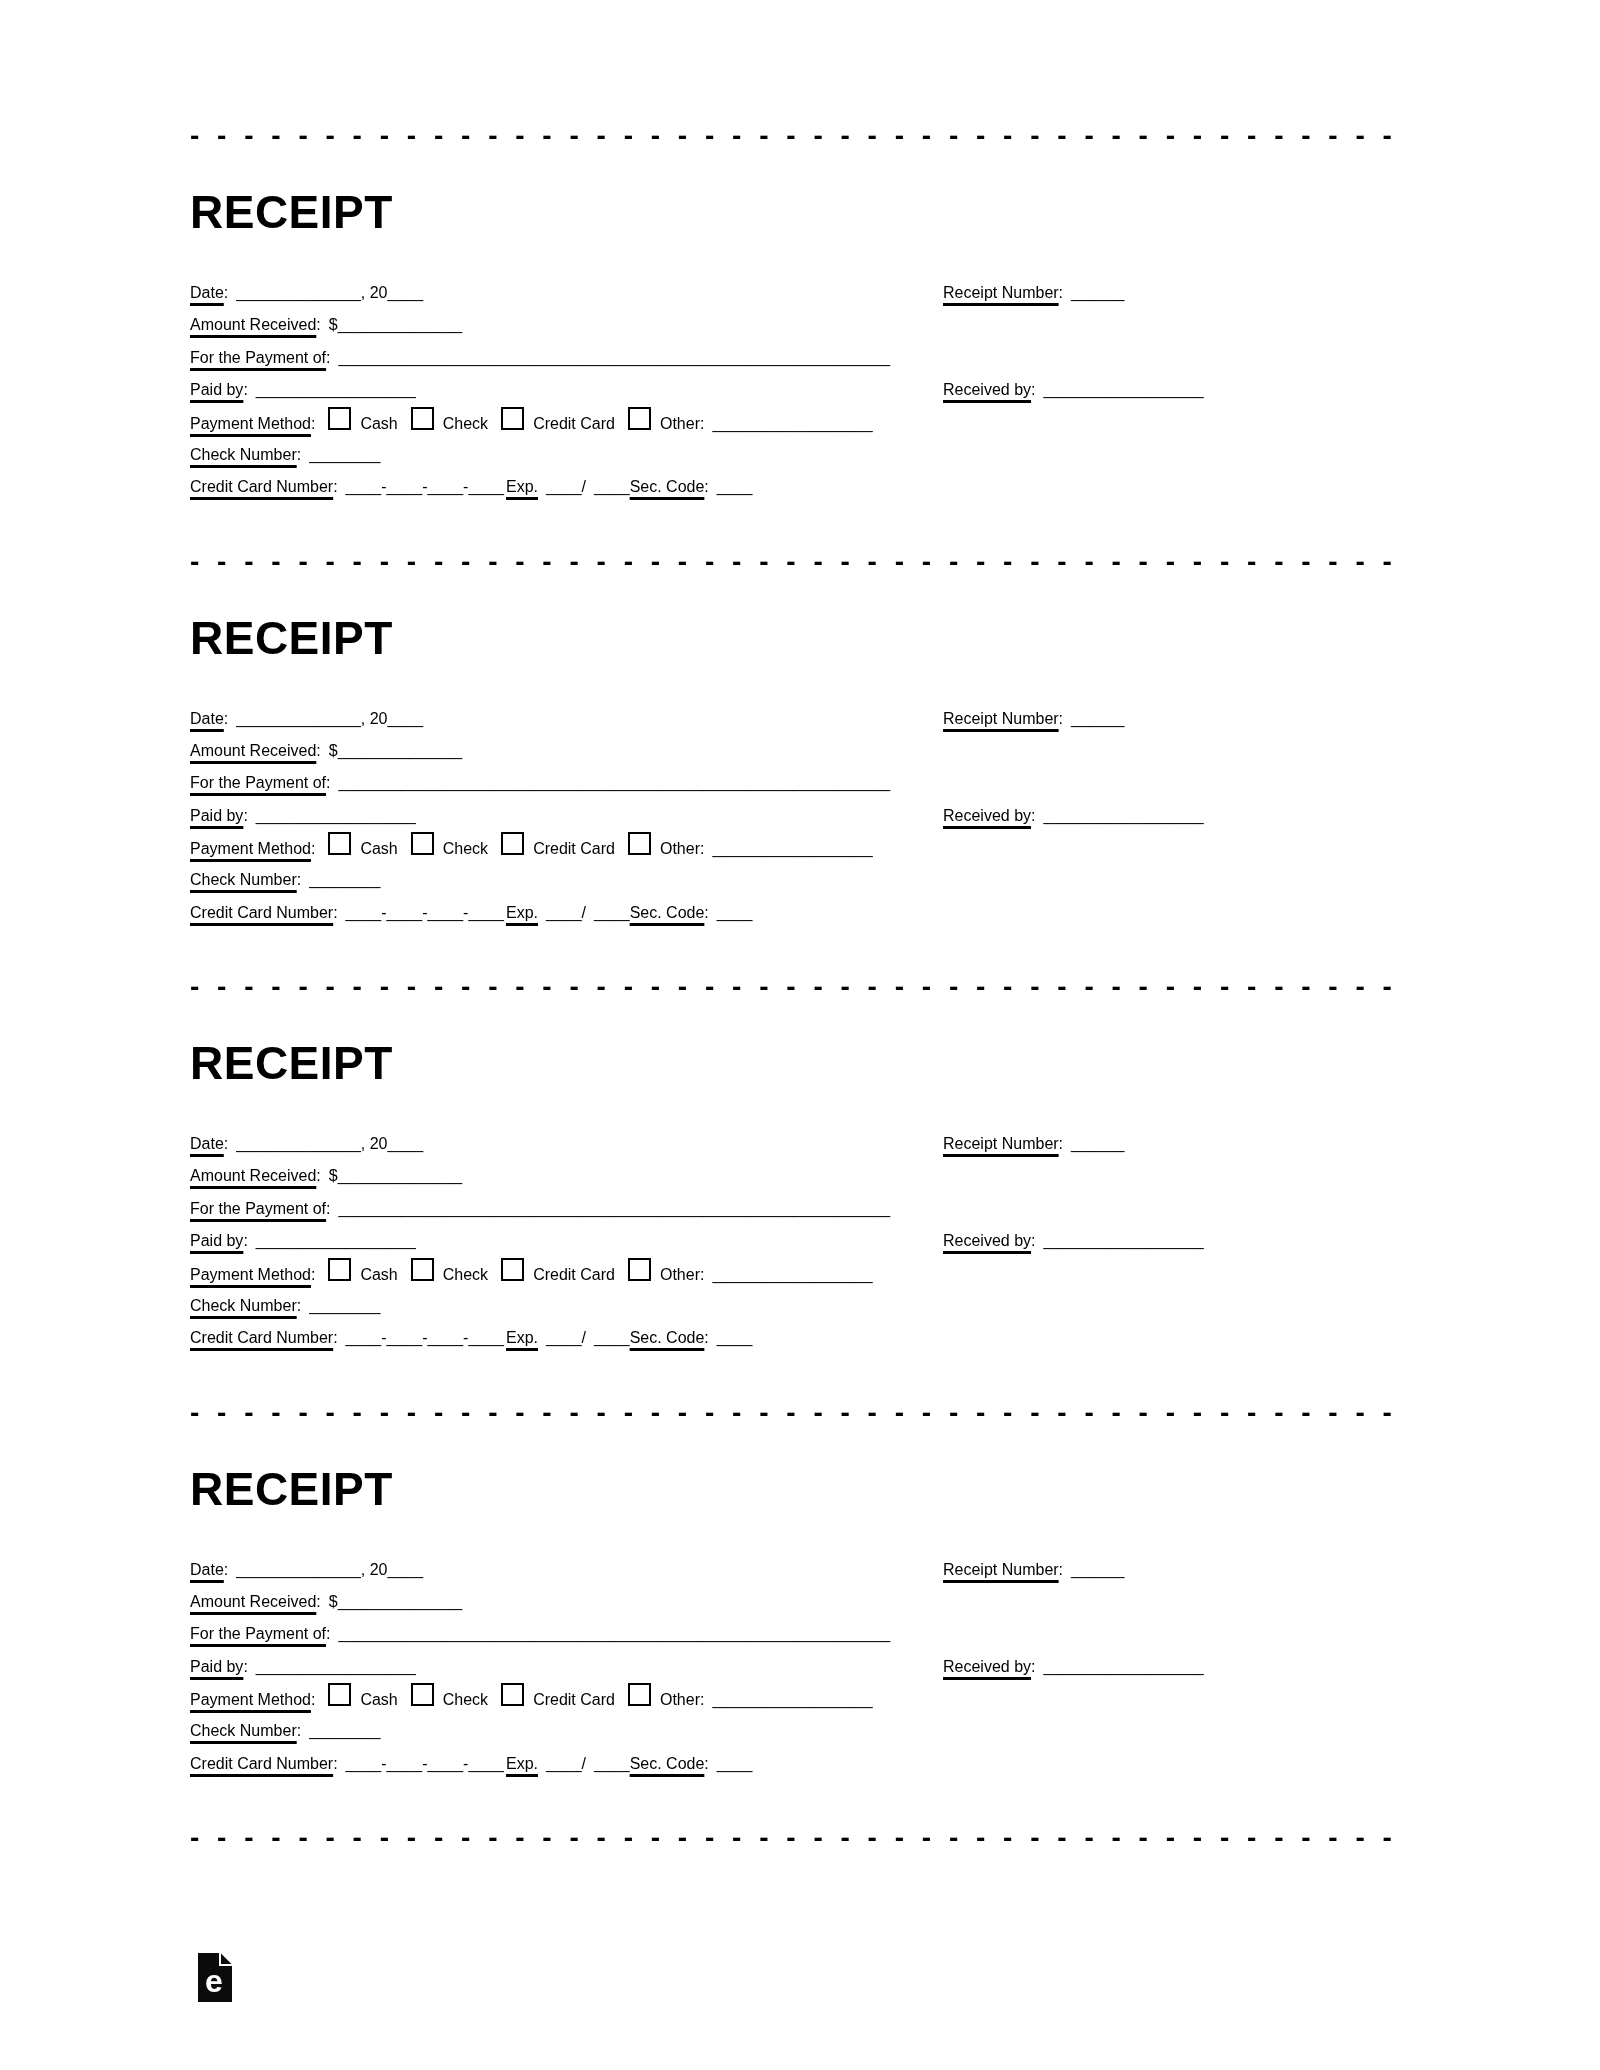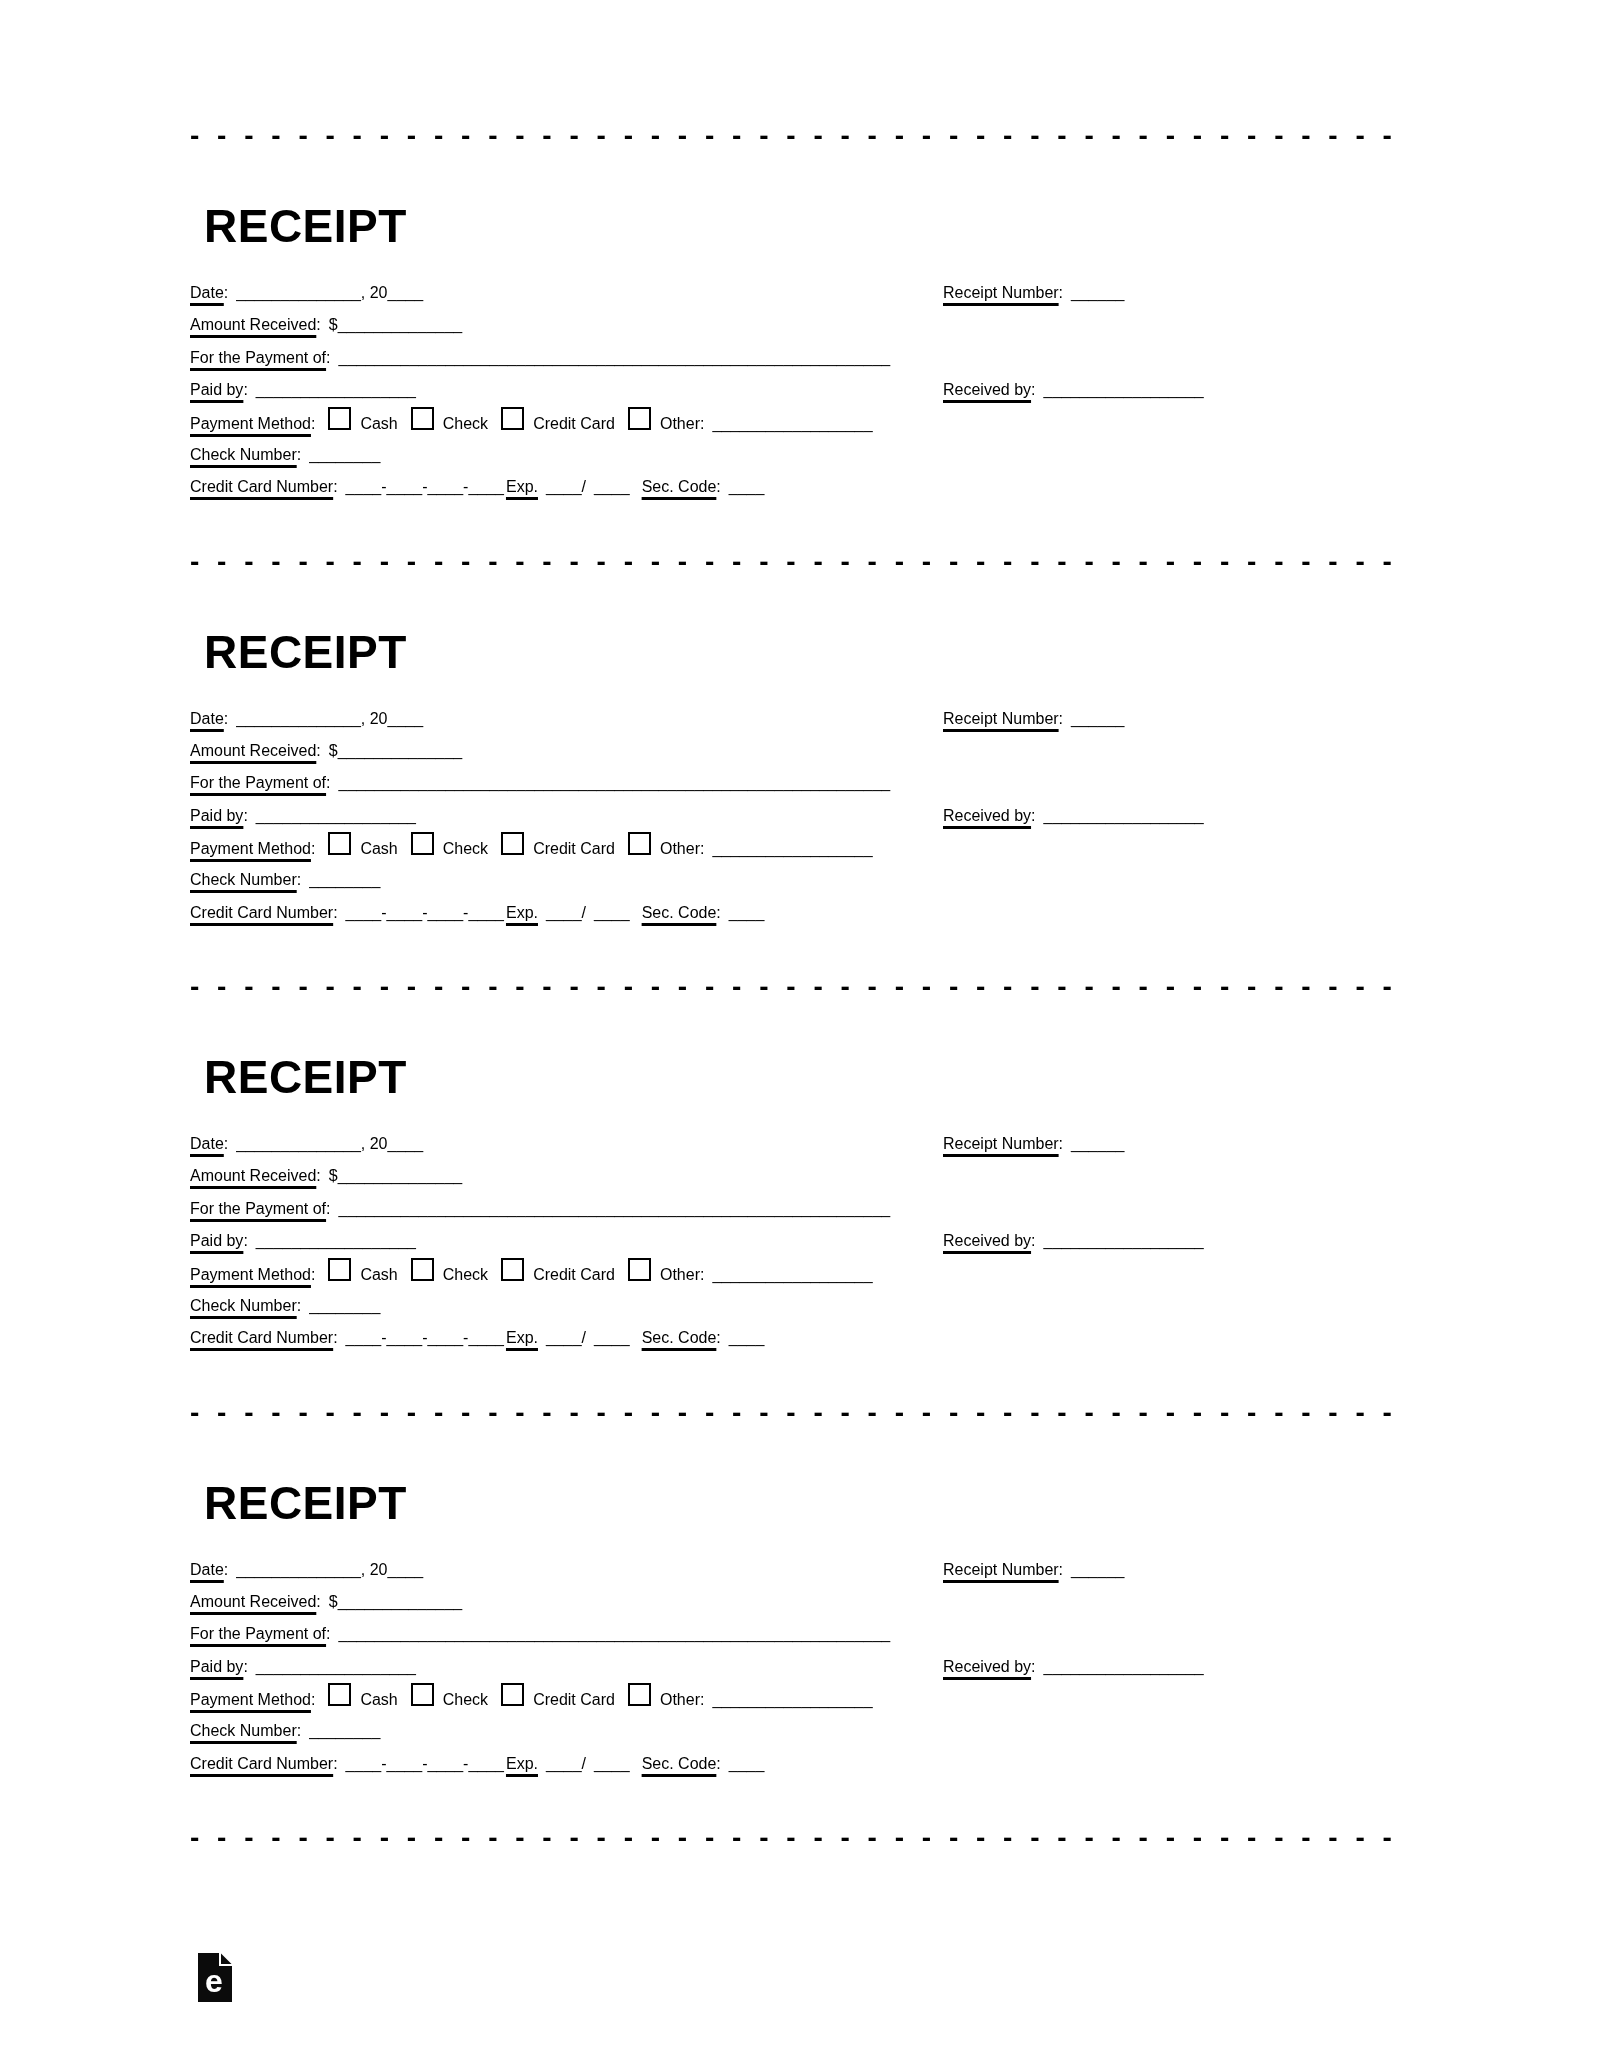--- a/index.html
+++ b/index.html
@@ -18,37 +18,37 @@
   }
   .sep{
     position:absolute;top:0;left:0;width:100%;height:26px;line-height:26px;
     overflow:hidden;white-space:nowrap;
     font-size:28px;font-weight:700;letter-spacing:5px;
   }
   .sep-final-wrap{
     position:relative;margin-left:190px;width:1215px;height:26px;
   }
   .title{
-    position:absolute;top:66px;left:0;margin:14px;
+    position:absolute;top:66px;left:0;margin:0;
     font-size:46px;font-weight:700;letter-spacing:.5px;line-height:46px;
   }
   .rows{position:absolute;top:154px;left:0;width:1215px;font-size:16px;}
   .row{
     position:relative;height:32.4px;line-height:32.4px;
     white-space:nowrap;overflow:hidden;width:1215px;
   }
   .right{position:absolute;left:753px;top:0;}
   .lbl{
     text-decoration:underline;
     text-decoration-thickness:2.5px;
     text-underline-offset:5px;
   }
   .c{margin-right:8px;}
   .tight{margin-right:0;}
-  .gapl{margin-left:12px;}
+  .gapl{}
   .exp-lbl{margin-left:2px;margin-right:8px;}
   .slash{margin-right:8px;}
   .cb{
     display:inline-block;width:19px;height:19px;
     border:2.5px solid #000;vertical-align:-1px;
     margin:0 9px 0 13px;
   }
   .blank{letter-spacing:0;}
   .logo{position:absolute;left:198px;top:1953px;width:34px;height:49px;}
   .logo svg{display:block;}

